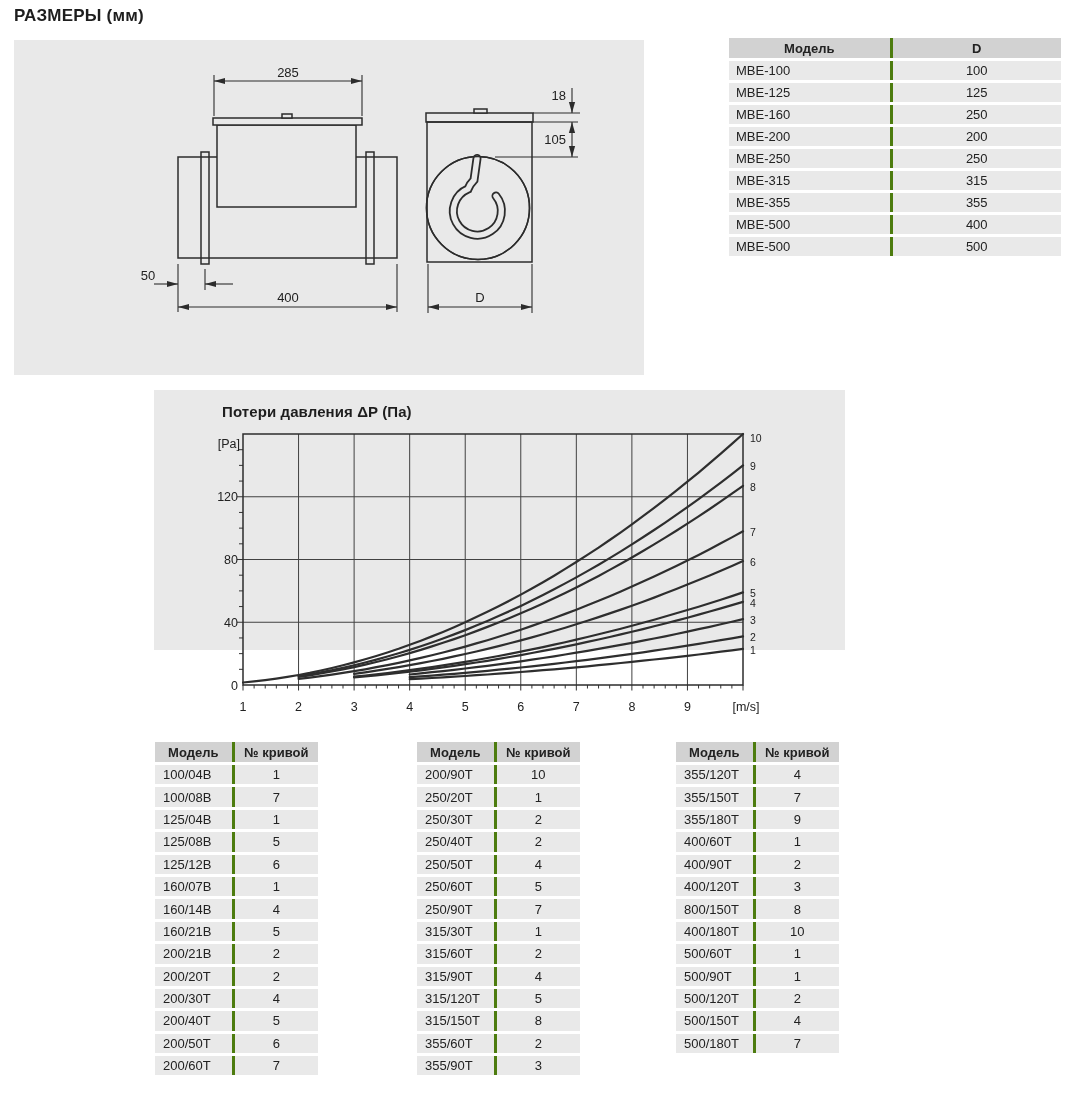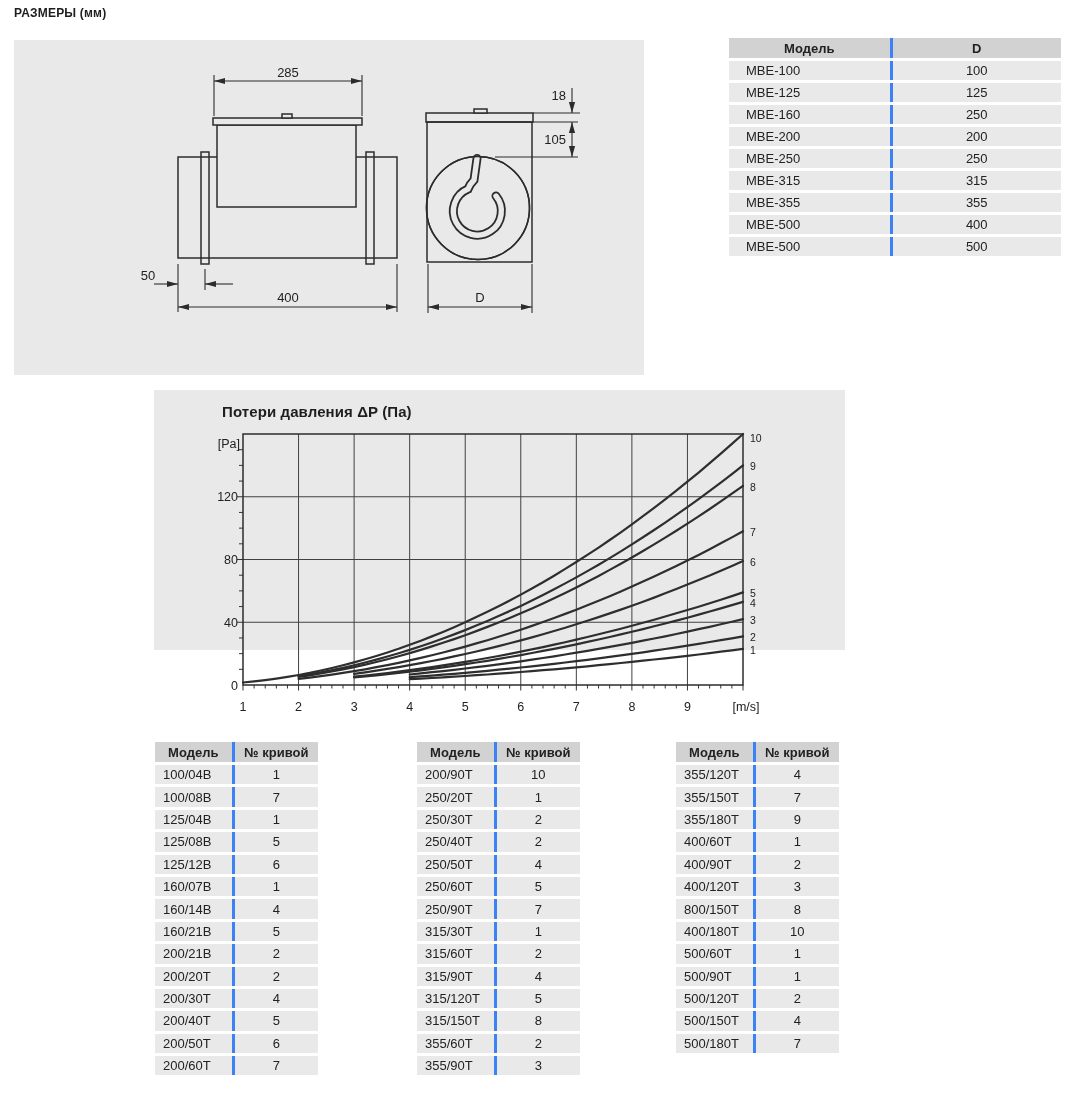--- a/index.html
+++ b/index.html
@@ -3,21 +3,21 @@
 <meta charset="utf-8">
 <style>
   html,body{margin:0;padding:0}
   body{
     width:1071px;height:1099px;position:relative;background:#ffffff;
     font-family:"Liberation Sans",sans-serif;color:#222;
     -webkit-font-smoothing:antialiased;overflow:hidden;
   }
   #page-title{
     position:absolute;left:14px;top:6px;margin:0;
-    font-size:12px;font-weight:bold;letter-spacing:.2px;color:#1e1e1e;
+    font-size:17px;font-weight:bold;letter-spacing:.2px;color:#1e1e1e;
   }
   .panel{position:absolute;background:#e9e9e9}
   #drawing-panel{left:14px;top:40px;width:630px;height:335px}
   #chart-panel{left:154px;top:390px;width:691px;height:260px}
   #chart-title{
     position:absolute;left:68px;top:13px;
     font-size:15px;font-weight:bold;color:#1e1e1e;letter-spacing:.1px;
   }
   #chart-svg,#drawing-svg{position:absolute;left:0;top:0;display:block}
 
@@ -46,25 +46,25 @@
     font-size:13px;color:#222;
   }
   .data-table th{
     background:#d2d2d2;font-weight:bold;height:20px;text-align:center;
     padding:0;border-bottom:3px solid #fff;
   }
   .data-table td{
     background:#e9e9e9;height:19.4px;padding:0;text-align:center;
     border-bottom:3px solid #fff;
   }
-  .data-table th:first-child,.data-table td:first-child{border-right:3px solid #3b82f6}
+  .data-table th:first-child,.data-table td:first-child{border-right:3px solid #4d7c0f}
   .data-table td.model{text-align:left;padding-left:8px}
   #dim-table{left:729px;top:38px;width:332px}
   #dim-table td{height:19px}
-  #dim-table td.model{padding-left:17px}
+  #dim-table td.model{padding-left:7px}
   #curve-table-1{left:155px;top:742px;width:163px}
   #curve-table-2{left:417px;top:742px;width:163px}
   #curve-table-3{left:676px;top:742px;width:163px}
 </style>
 </head>
 <body>
 
 <h1 id="page-title">РАЗМЕРЫ (мм)</h1>
 
 <div class="panel" id="drawing-panel">

